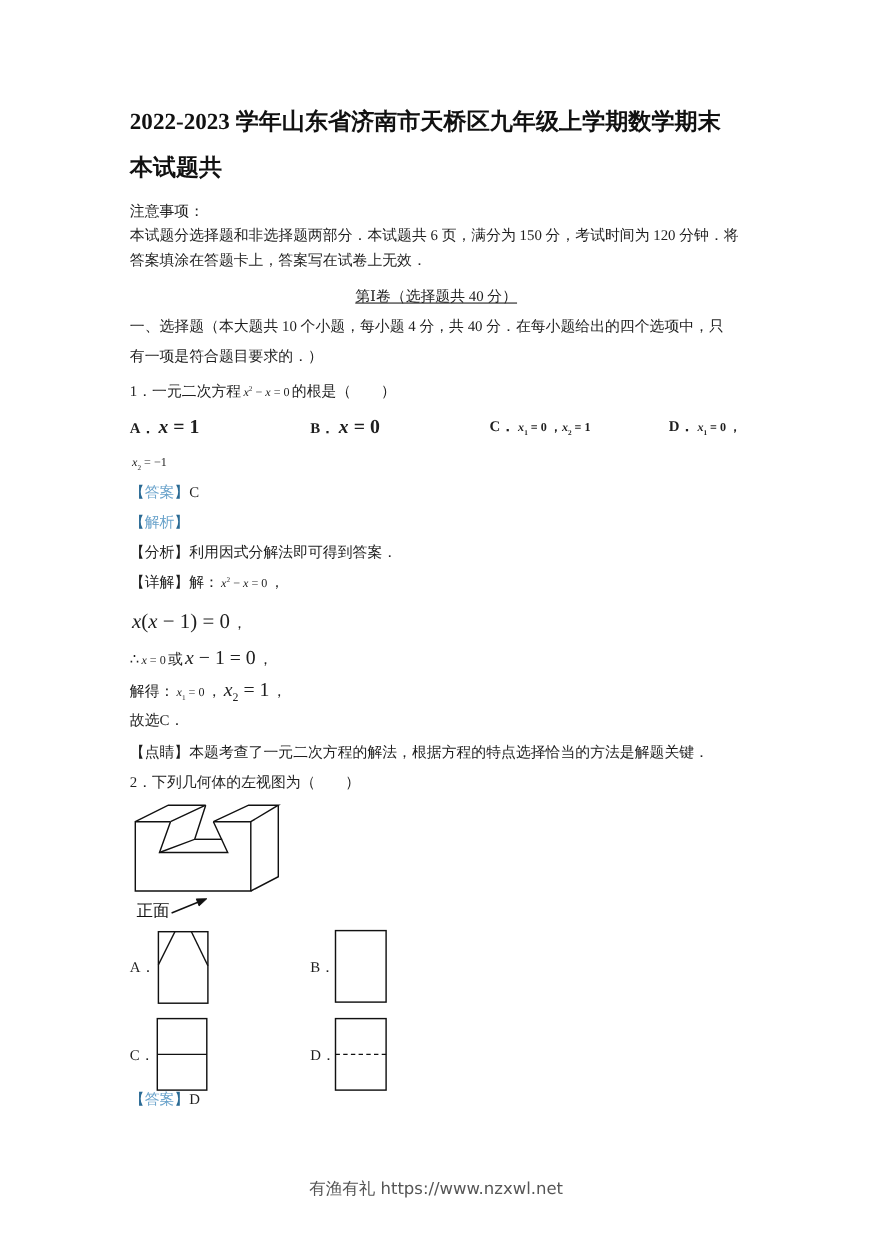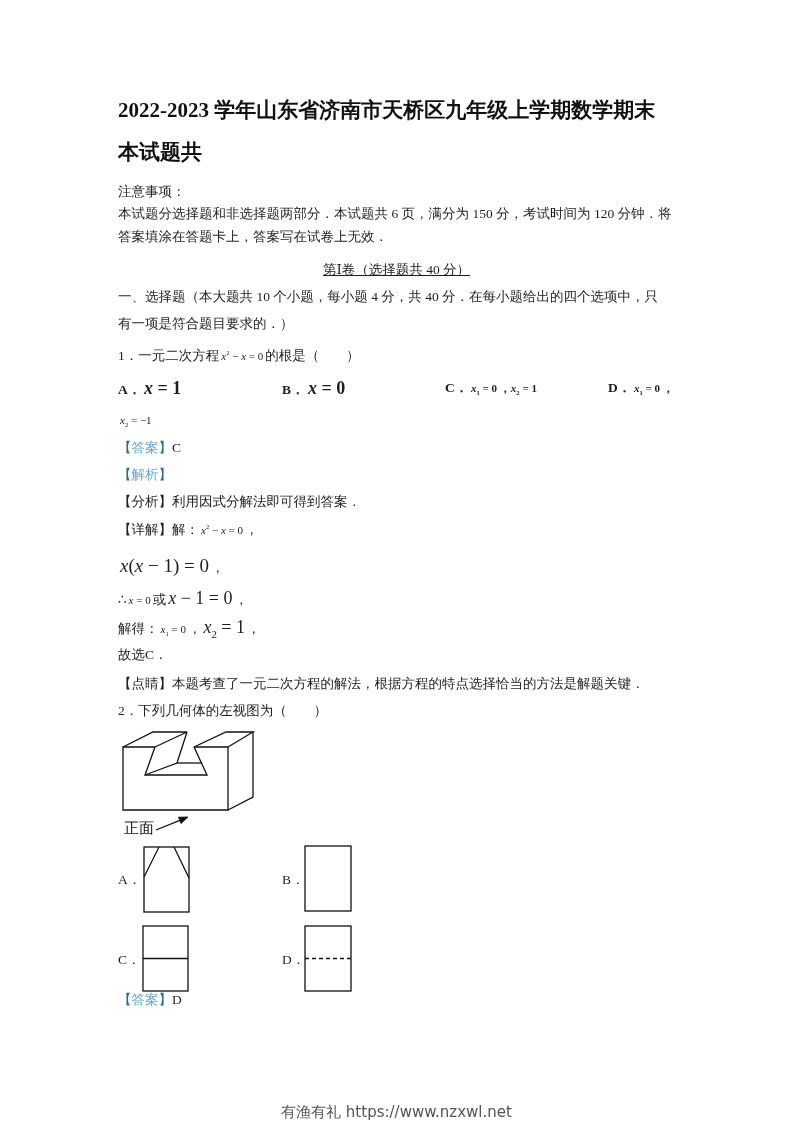--- a/index.html
+++ b/index.html
@@ -29,21 +29,21 @@
   .fig-label {
     position: absolute; font-family: "DejaVu Sans", sans-serif; font-size: 15px;
     line-height: 20px; color: #111; white-space: nowrap;
   }
   .optlabel {
     position: absolute; font-size: 13.5px; line-height: 22px; height: 22px; white-space: nowrap;
   }
   .footer {
     position: absolute; left: 0; width: 793px; text-align: center; top: 1069px;
     font-family: "DejaVu Sans", "Liberation Sans", sans-serif; font-size: 15px;
-    line-height: 22px; color: #555; margin-top: 32px;
+    line-height: 22px; color: #555;
   }
 </style>
 </head>
 <body>
 
 <div class="line title" style="top:95px">2022-2023 学年山东省济南市天桥区九年级上学期数学期末</div>
 <div class="line title" style="top:137px">本试题共</div>
 
 <div class="line" style="top:181px">注意事项：</div>
 <div class="line" style="top:203px">本试题分选择题和非选择题两部分．本试题共 6 页，满分为 150 分，考试时间为 120 分钟．将</div>

